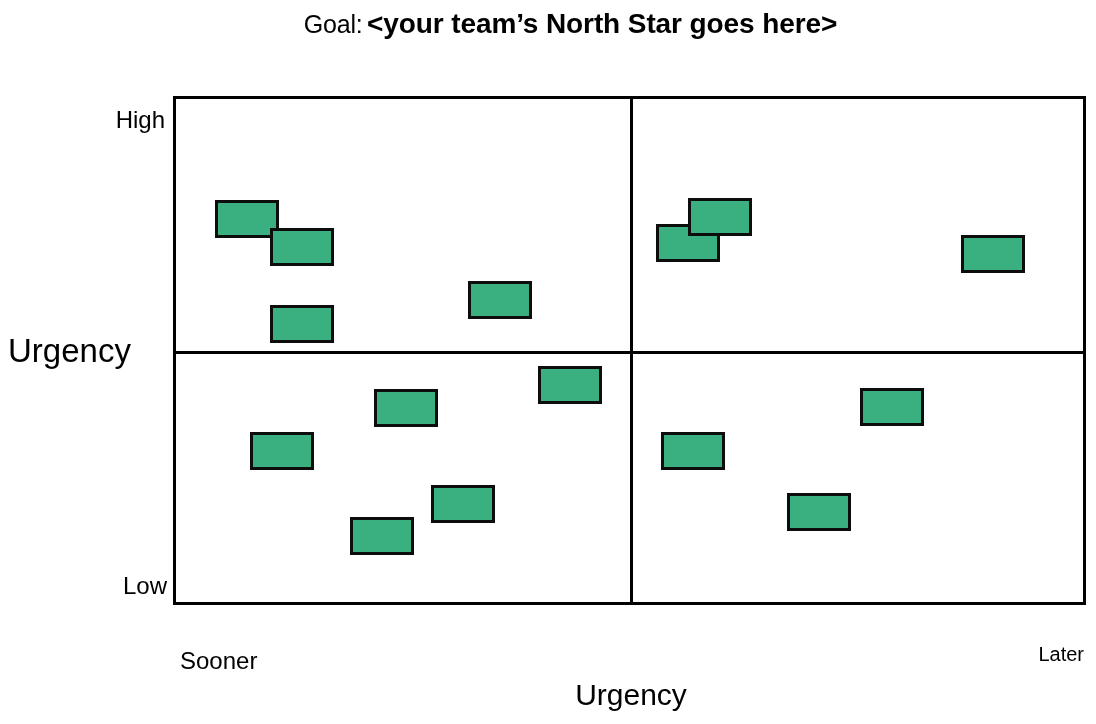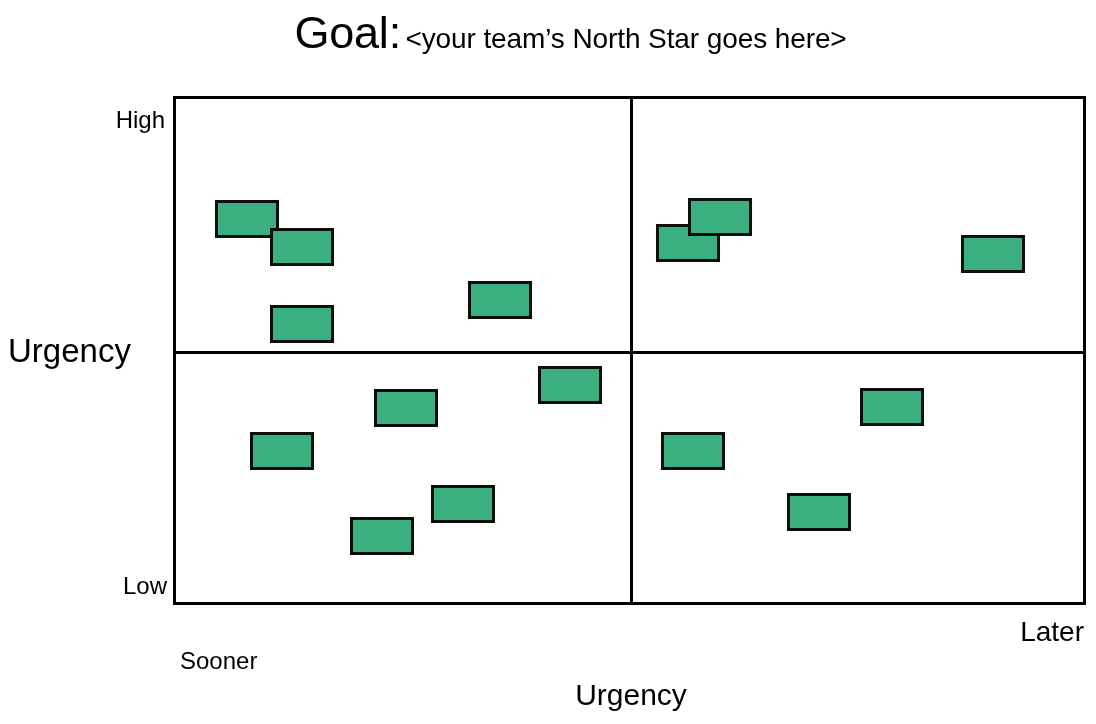--- a/index.html
+++ b/index.html
@@ -21,28 +21,28 @@
   #chart-title {
     position: absolute;
     left: 0;
     top: 10px;
     width: 1096px;
     text-align: center;
     white-space: nowrap;
     line-height: 1;
   }
   #chart-title .title-lead {
-    font-size: 45px;
+    font-size: 25px;
     font-weight: 400;
     letter-spacing: -0.2px;
     margin-left: 45px;
   }
   #chart-title .title-rest {
     font-size: 28px;
-    font-weight: 400;
+    font-weight: 700;
     letter-spacing: -0.1px;
   }
 
   
   #plot-frame {
     position: absolute;
     left: 173px;
     top: 96px;
     width: 913px;
     height: 509px;
@@ -111,22 +111,22 @@
     position: absolute;
     left: 180px;
     top: 649px;
     font-size: 24px;
     line-height: 1;
     white-space: nowrap;
   }
   #xtick-later {
     position: absolute;
     right: 12px;
-    top: 618px;
-    font-size: 28px;
+    top: 644px;
+    font-size: 20px;
     line-height: 1;
     white-space: nowrap;
   }
   #xlabel-urgency {
     position: absolute;
     left: 0;
     top: 680px;
     width: 1262px;   
     text-align: center;
     font-size: 30px;

